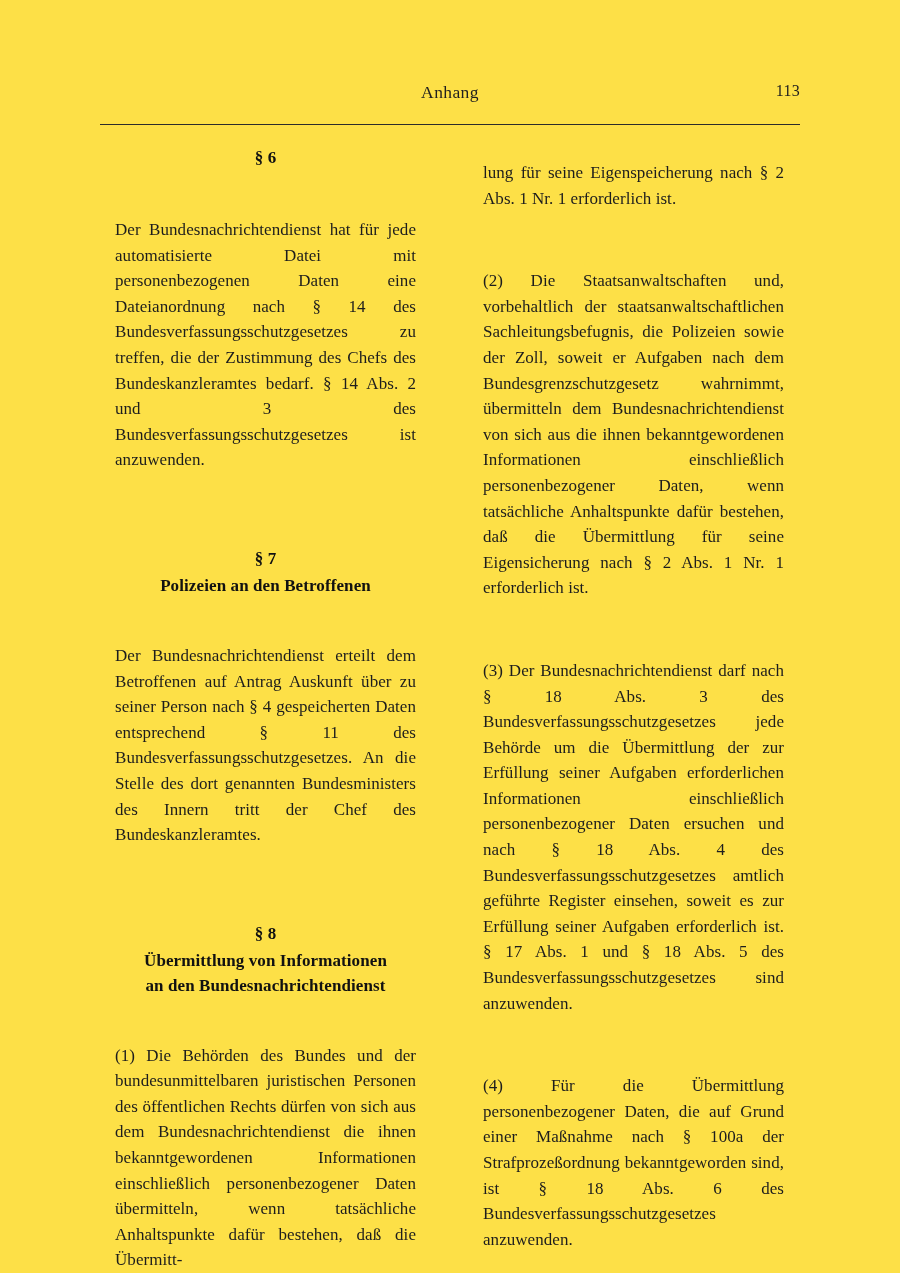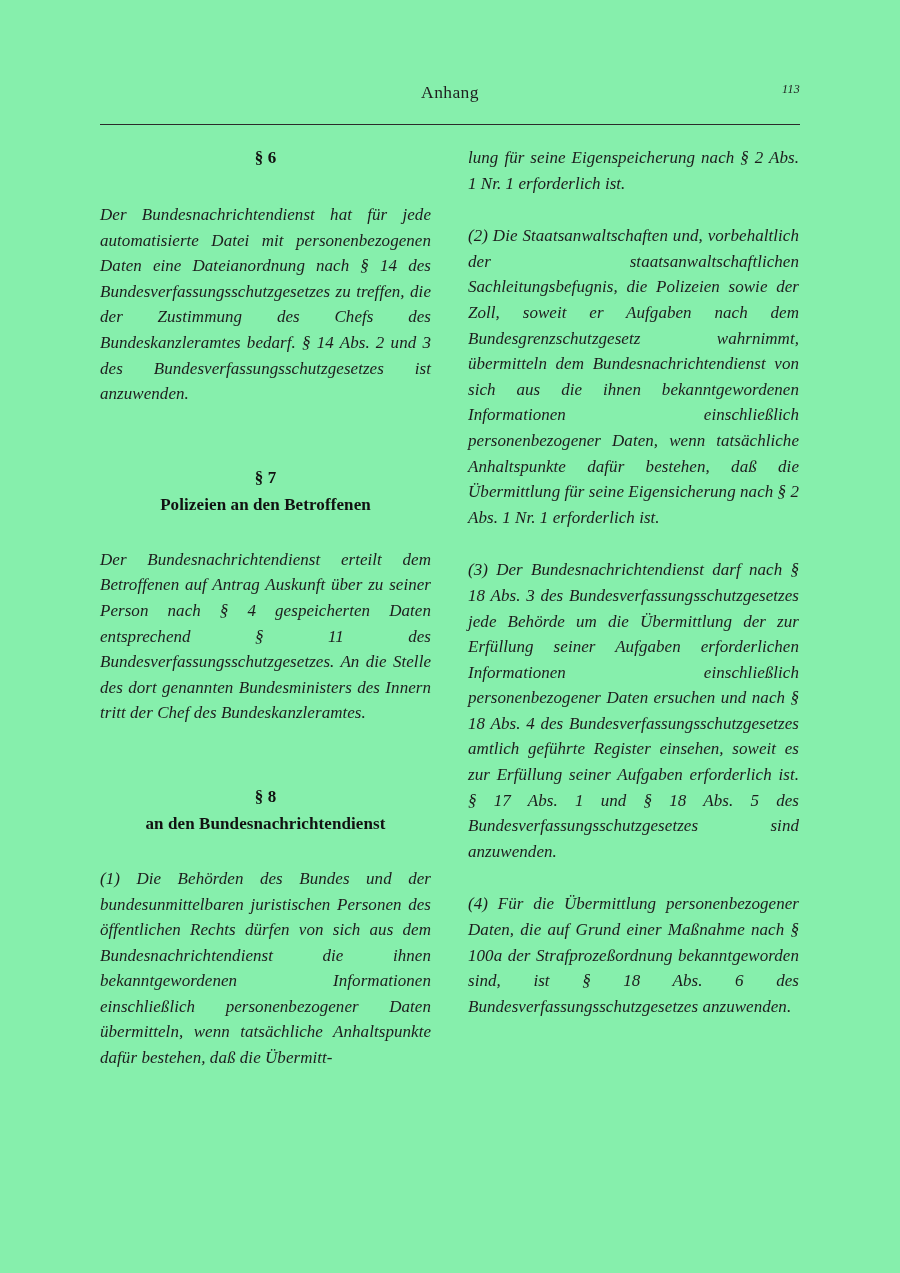--- a/index.html
+++ b/index.html
@@ -14,21 +14,21 @@
     font-family: "Liberation Serif", "DejaVu Serif", serif;
     color: #1c1c1c;
     overflow: hidden;
   }
 
   .page {
     position: relative;
     width: 900px;
     height: 1273px;
     box-sizing: border-box;
-    background: #86efac;
+    background: #fde047;
   }
 
   
   .running-head {
     position: absolute;
     left: 100px;
     top: 82px;
     width: 700px;
     height: 26px;
     display: flex;
@@ -37,24 +37,23 @@
   }
   .running-head-title {
     font-size: 17.5px;
     letter-spacing: 0.4px;
     color: #1f1f1f;
   }
   .running-head-folio {
     position: absolute;
     right: 0;
     top: 0;
-    font-size: 12px;
+    font-size: 16px;
     letter-spacing: 0.3px;
     color: #1f1f1f;
-    font-style: italic;
   }
 
   .head-rule {
     position: absolute;
     left: 100px;
     top: 124px;
     width: 700px;
     height: 0;
     border-top: 1.6px solid #2b2b2b;
   }
@@ -86,29 +85,28 @@
   }
   .sec-heading .sec-num {
     display: block;
     margin-bottom: 2px;
   }
   .sec-heading .sec-title-line {
     display: block;
   }
 
   p.body {
-    margin: 0;
+    margin: 15px;
     font-size: 17px;
     line-height: 25.6px;
     text-align: justify;
     text-justify: inter-word;
     color: #1d1d1d;
     letter-spacing: 0.05px;
     hyphens: none;
-    font-style: italic;
   }
   p.body.last-ragged {
     text-align-last: left;
   }
 
   .gap-after-heading { height: 30px; }
   .gap-before-heading { height: 58px; }
   .gap-para-lg { height: 27px; }
 </style>
 </head>
@@ -143,20 +141,21 @@
       </div>
 
       <div class="gap-after-heading"></div>
 
       <p class="body last-ragged">Der Bundesnachrichtendienst erteilt dem Betroffenen auf Antrag Auskunft über zu seiner Person nach § 4 gespeicherten Daten entsprechend § 11 des Bundesverfassungsschutzgesetzes. An die Stelle des dort genannten Bundesministers des Innern tritt der Chef des Bundeskanzleramtes.</p>
 
       <div class="gap-before-heading"></div>
 
       <div class="sec-heading">
         <span class="sec-num">§ 8</span>
+        <span class="sec-title-line">Übermittlung von Informationen</span>
         <span class="sec-title-line">an den Bundesnachrichtendienst</span>
       </div>
 
       <div class="gap-after-heading"></div>
 
       <p class="body">(1) Die Behörden des Bundes und der bundesunmittelbaren juristischen Personen des öffentlichen Rechts dürfen von sich aus dem Bundesnachrichtendienst die ihnen bekanntgewordenen Informationen einschließlich personenbezogener Daten übermitteln, wenn tatsächliche Anhaltspunkte dafür bestehen, daß die Übermitt-</p>
 
     </div>
 
     <div class="col">

